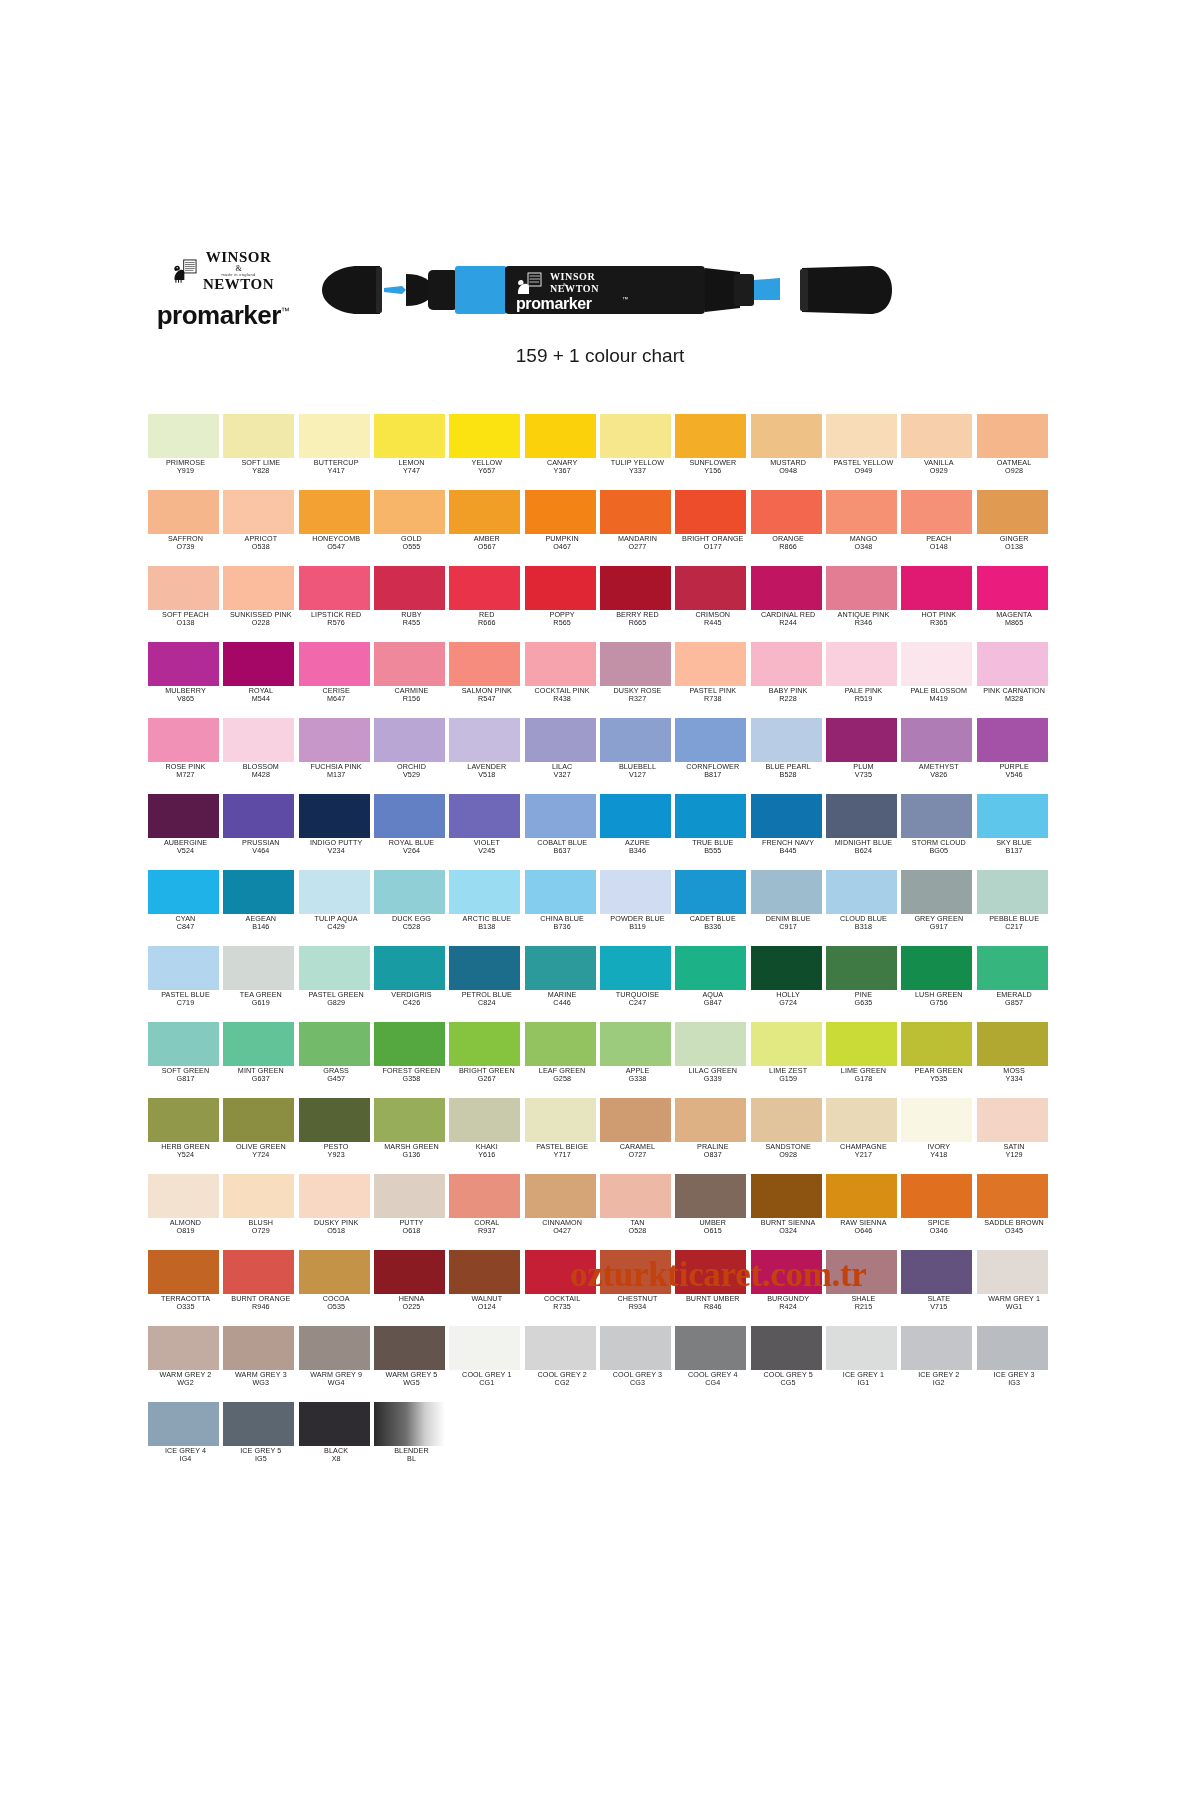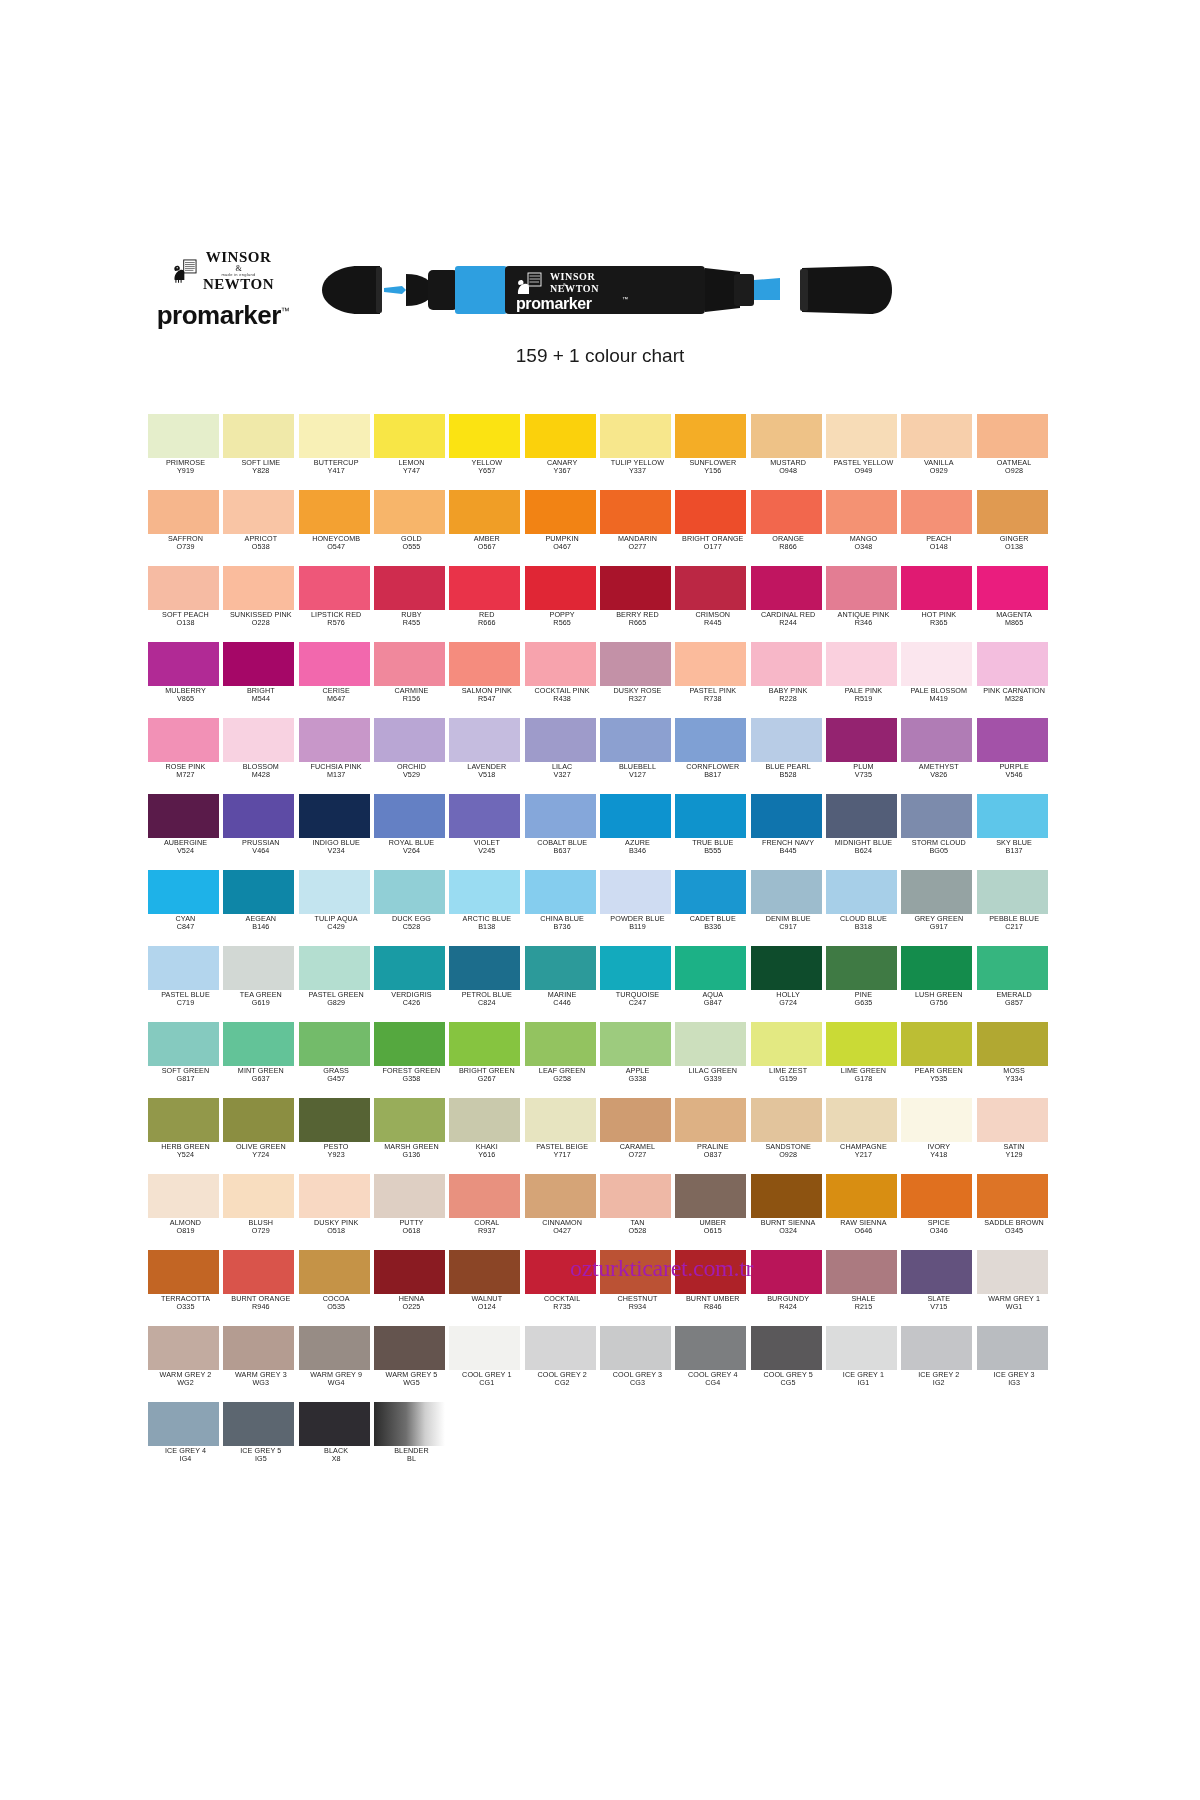--- a/index.html
+++ b/index.html
@@ -100,23 +100,23 @@
     line-height: 8px;
     color: #1a1a1a;
     letter-spacing: 0.1px;
   }
 
   
   #watermark {
     position: absolute;
     left: 570px; top: 1255px;
     font-family: "Liberation Serif", serif;
-    font-size: 24px;
-    font-weight: normal;
-    color: #a21caf;
+    font-size: 35px;
+    font-weight: bold;
+    color: #c2410c;
     letter-spacing: -0.3px;
   }
 </style>
 </head>
 <body>
 
 <div id="header">
 
   <div id="brand-block">
     <div id="brand-lockup">
@@ -449,21 +449,21 @@
       <div class="swatch-cell">
         <div class="swatch-chip" style="background: rgb(177, 42, 149);"></div>
         <div class="swatch-label">
           <span class="swatch-name">MULBERRY</span>
           <span class="swatch-code">V865</span>
         </div>
       </div>
       <div class="swatch-cell">
         <div class="swatch-chip" style="background: rgb(165, 7, 103);"></div>
         <div class="swatch-label">
-          <span class="swatch-name">BRIGHT</span>
+          <span class="swatch-name">ROYAL</span>
           <span class="swatch-code">M544</span>
         </div>
       </div>
       <div class="swatch-cell">
         <div class="swatch-chip" style="background: rgb(242, 104, 173);"></div>
         <div class="swatch-label">
           <span class="swatch-name">CERISE</span>
           <span class="swatch-code">M647</span>
         </div>
       </div>
@@ -628,21 +628,21 @@
       <div class="swatch-cell">
         <div class="swatch-chip" style="background: rgb(93, 75, 165);"></div>
         <div class="swatch-label">
           <span class="swatch-name">PRUSSIAN</span>
           <span class="swatch-code">V464</span>
         </div>
       </div>
       <div class="swatch-cell">
         <div class="swatch-chip" style="background: rgb(19, 42, 82);"></div>
         <div class="swatch-label">
-          <span class="swatch-name">INDIGO BLUE</span>
+          <span class="swatch-name">INDIGO PUTTY</span>
           <span class="swatch-code">V234</span>
         </div>
       </div>
       <div class="swatch-cell">
         <div class="swatch-chip" style="background: rgb(100, 128, 196);"></div>
         <div class="swatch-label">
           <span class="swatch-name">ROYAL BLUE</span>
           <span class="swatch-code">V264</span>
         </div>
       </div>

